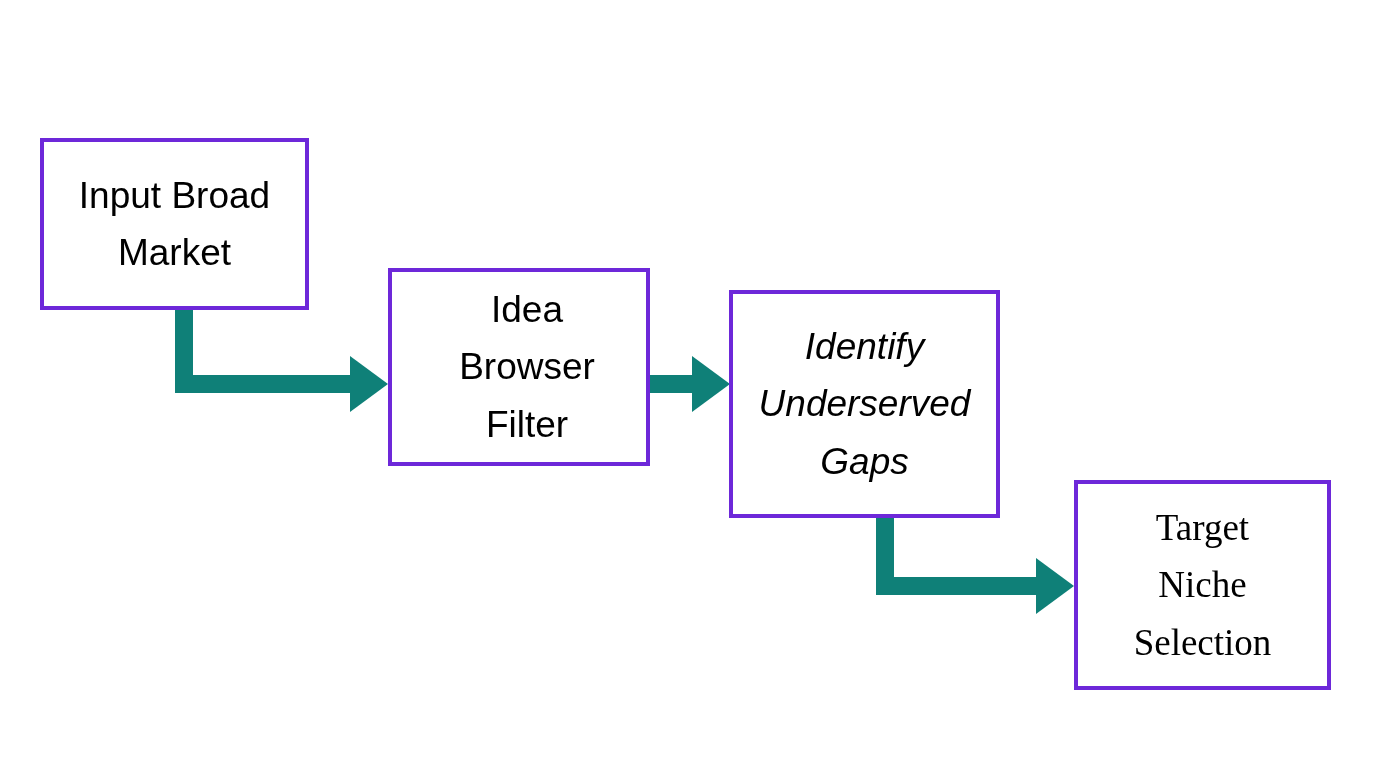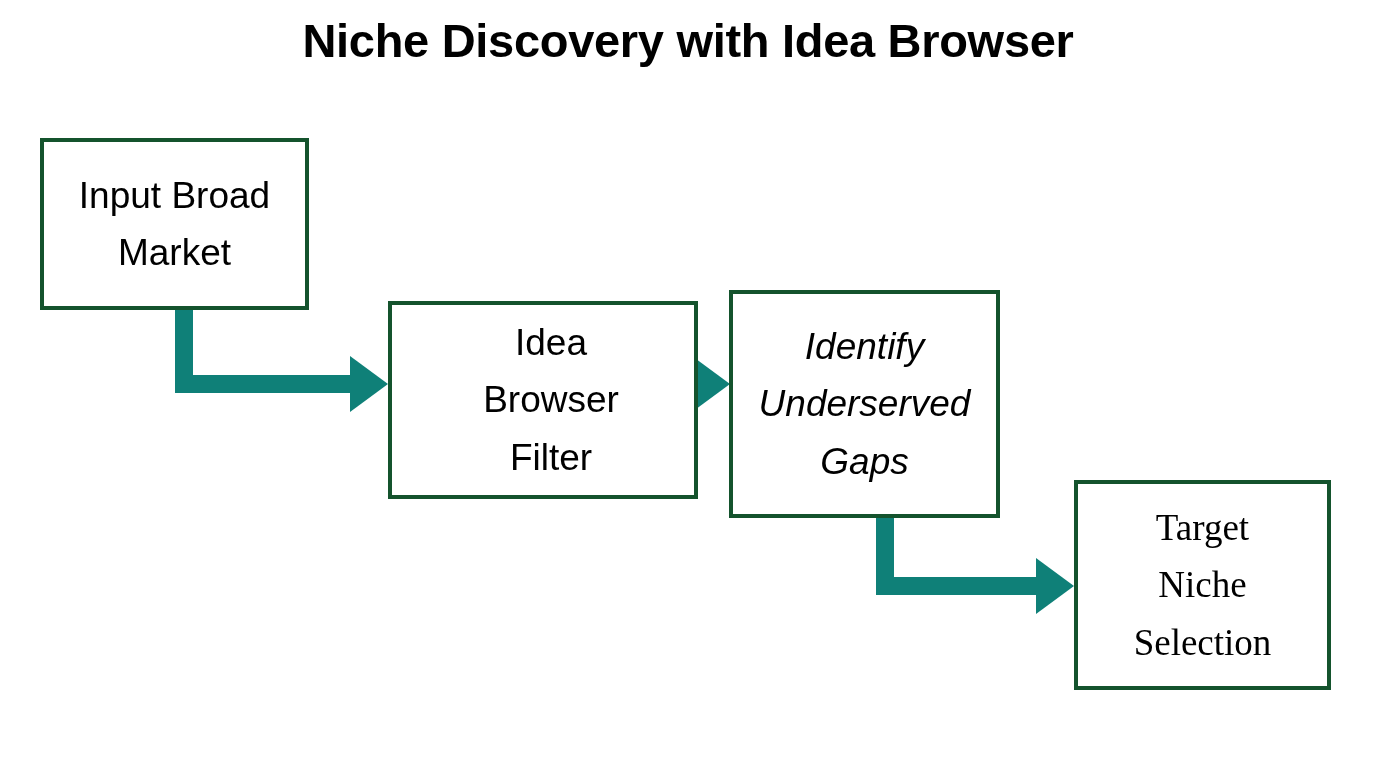--- a/index.html
+++ b/index.html
@@ -33,57 +33,56 @@
     letter-spacing: -0.3px;
     line-height: 1.15;
     white-space: nowrap;
   }
 
   
   .flow-node {
     position: absolute;
     box-sizing: border-box;
     background: #ffffff;
-    border: 4px solid #14532d;
+    border: 4px solid #6d28d9;
     display: flex;
     align-items: center;
     justify-content: center;
     z-index: 3;
   }
   .flow-node .node-label {
     font-size: 37px;
     line-height: 1.55;
     color: #000000;
     text-align: center;
     white-space: pre-line;
     padding: 0 6px;
   }
 
   #node-input-broad-market  { left: 40px;   top: 138px; width: 269px; height: 172px; }
-  #node-idea-browser-filter { left: 388px;  top: 301px; width: 310px; height: 198px; padding-left: 16px; }
+  #node-idea-browser-filter { left: 388px;  top: 268px; width: 262px; height: 198px; padding-left: 16px; }
   #node-identify-gaps       { left: 729px;  top: 290px; width: 271px; height: 228px; font-style: italic; }
   #node-target-niche        { left: 1074px; top: 480px; width: 257px; height: 210px; font-family: Liberation Serif, serif; }
 
   
   #connector-layer {
     position: absolute;
     left: 0;
     top: 0;
     width: 1376px;
     height: 768px;
     z-index: 2;
     pointer-events: none;
   }
 </style>
 </head>
 <body>
 
 <div id="canvas">
 
-  <div id="diagram-title">Niche Discovery with Idea Browser</div>
 
   <svg id="connector-layer" viewBox="0 0 1376 768" xmlns="http://www.w3.org/2000/svg">
 
     <g>
       <path d="M 175 310 L 193 310 L 193 375 L 352 375 L 352 393 L 175 393 Z" fill="#0f8078"></path>
       <polygon points="350,356 350,412 388,384" fill="#0f8078"></polygon>
     </g>
 
     <g>
       <rect x="650" y="375" width="44" height="18" fill="#0f8078"></rect>

